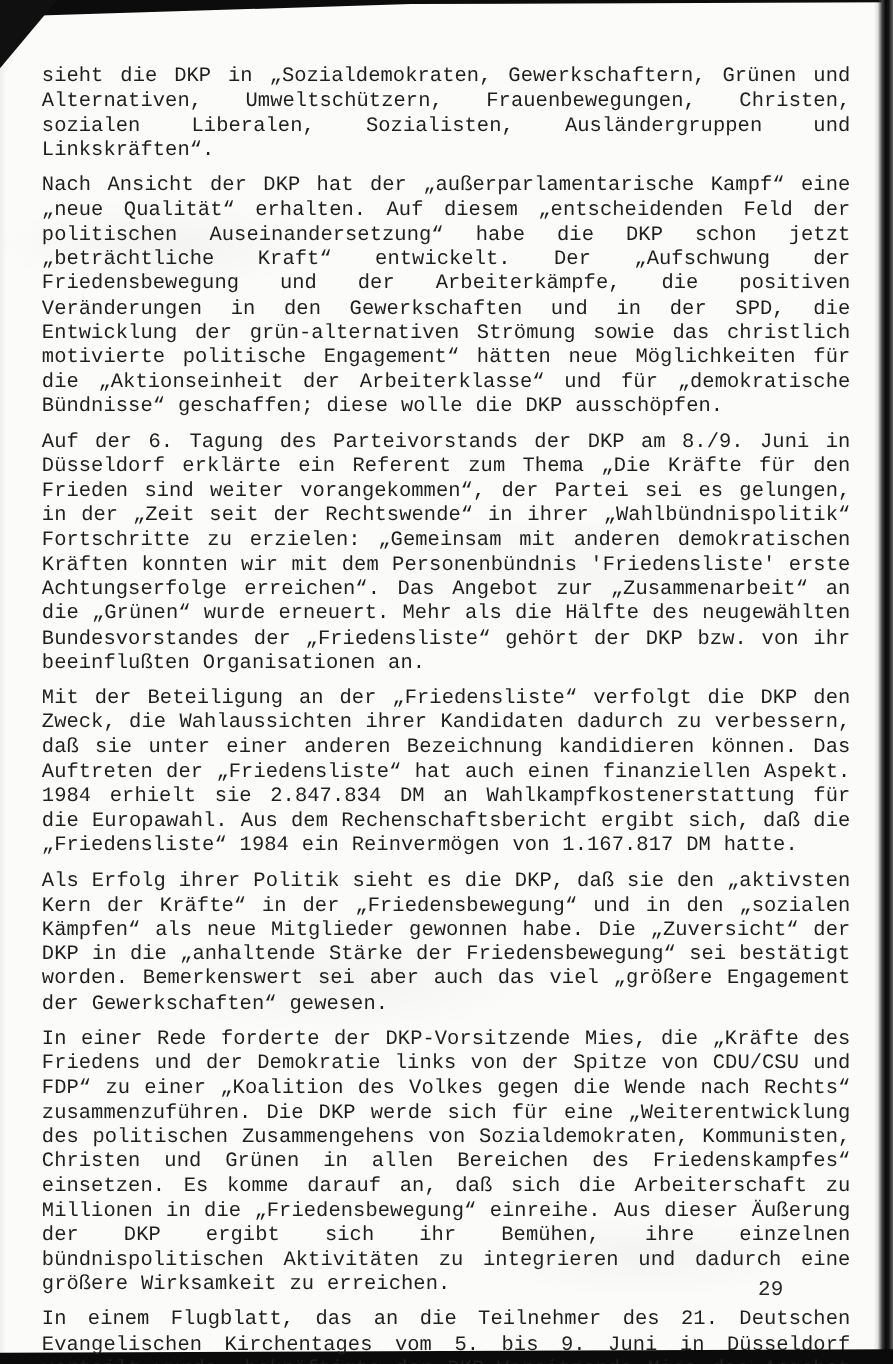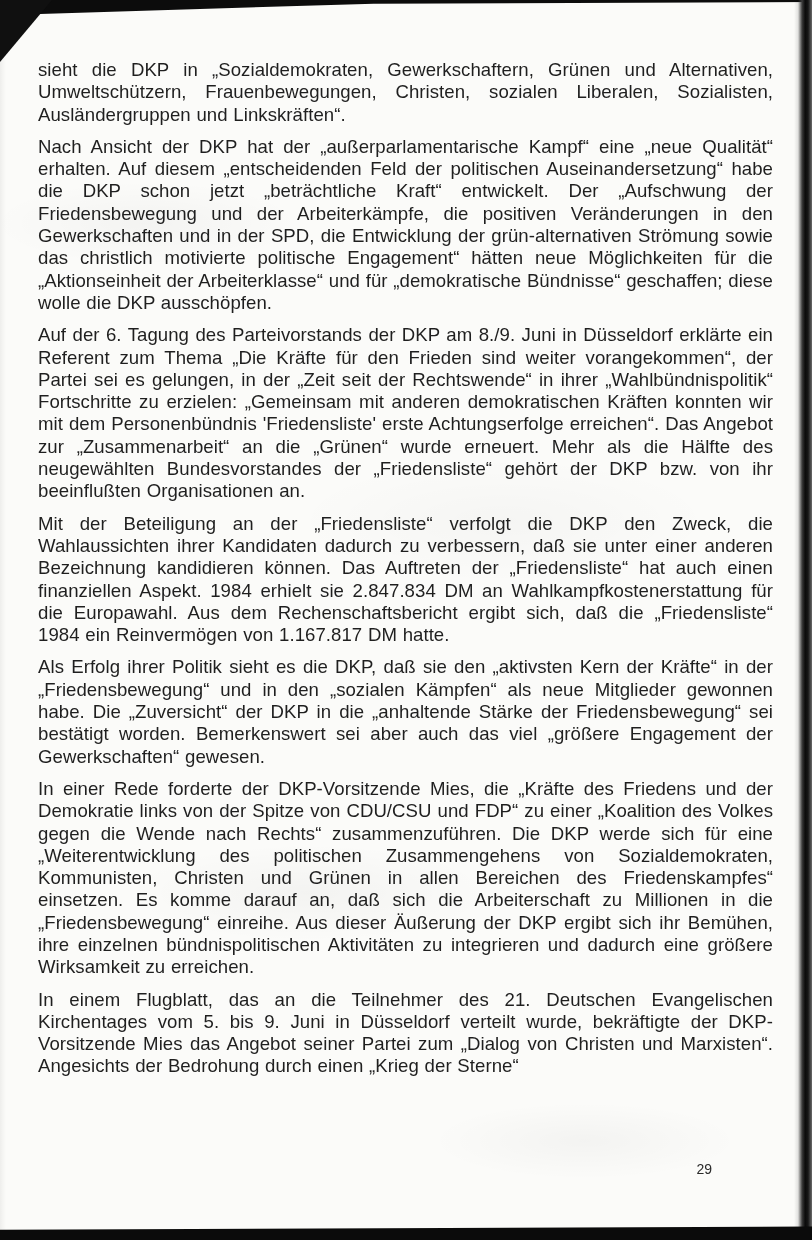--- a/index.html
+++ b/index.html
@@ -6,21 +6,21 @@
     margin: 0;
     padding: 0;
     background: #ffffff;
   }
   .scan-page {
     position: relative;
     width: 812px;
     height: 1240px;
     background: #fbfbf9;
     overflow: hidden;
-    font-family: Liberation Sans, sans-serif;
+    font-family: Liberation Mono, monospace;
   }
   
   .scan-page::before {
     content: "";
     position: absolute;
     inset: 0;
     pointer-events: none;
     background:
       radial-gradient(ellipse 220px 60px at 18% 18%, rgba(0,0,0,0.030), transparent 70%),
       radial-gradient(ellipse 300px 90px at 62% 42%, rgba(0,0,0,0.025), transparent 70%),
@@ -75,21 +75,21 @@
     color: #1f1f1f;
     letter-spacing: 0.05px;
     word-spacing: 0.5px;
   }
   .page-number {
     position: absolute;
     left: 660px;
     top: 1161px;
     width: 52px;
     text-align: right;
-    font-size: 14px;
+    font-size: 19px;
     color: #2a2a2a;
   }
 </style>
 </head>
 <body>
 
 <div class="scan-page">
 
   <div class="edge-top"></div>
   <div class="edge-corner-topleft"></div>

